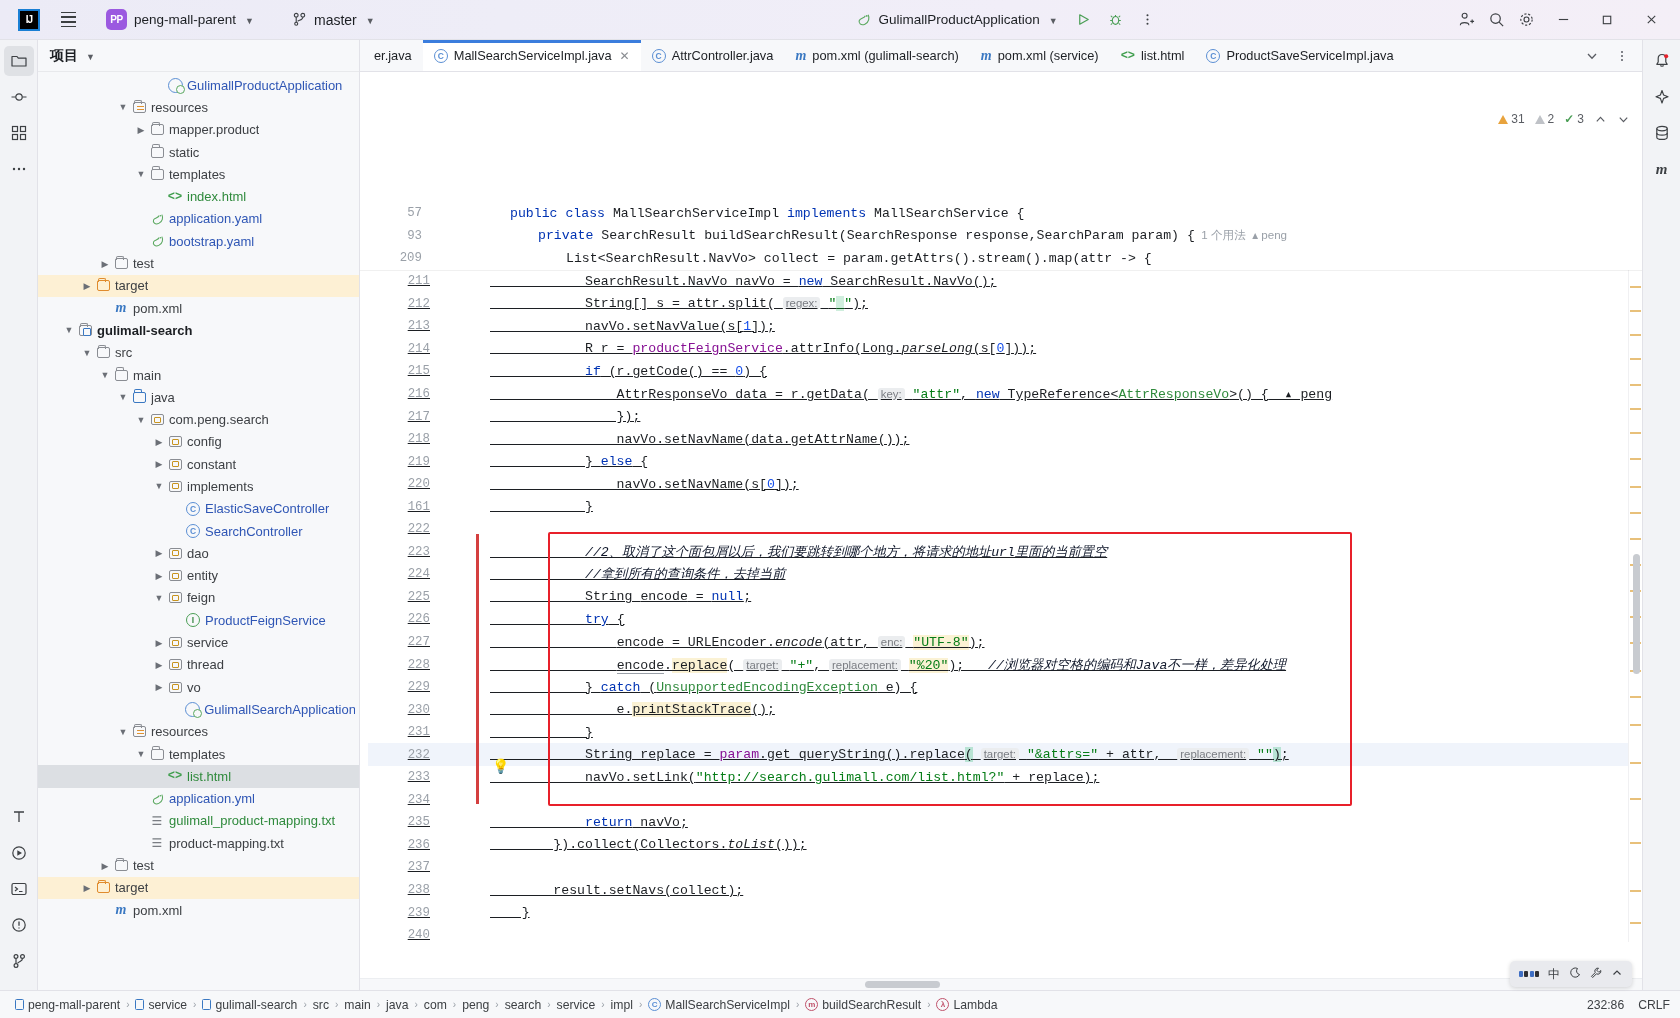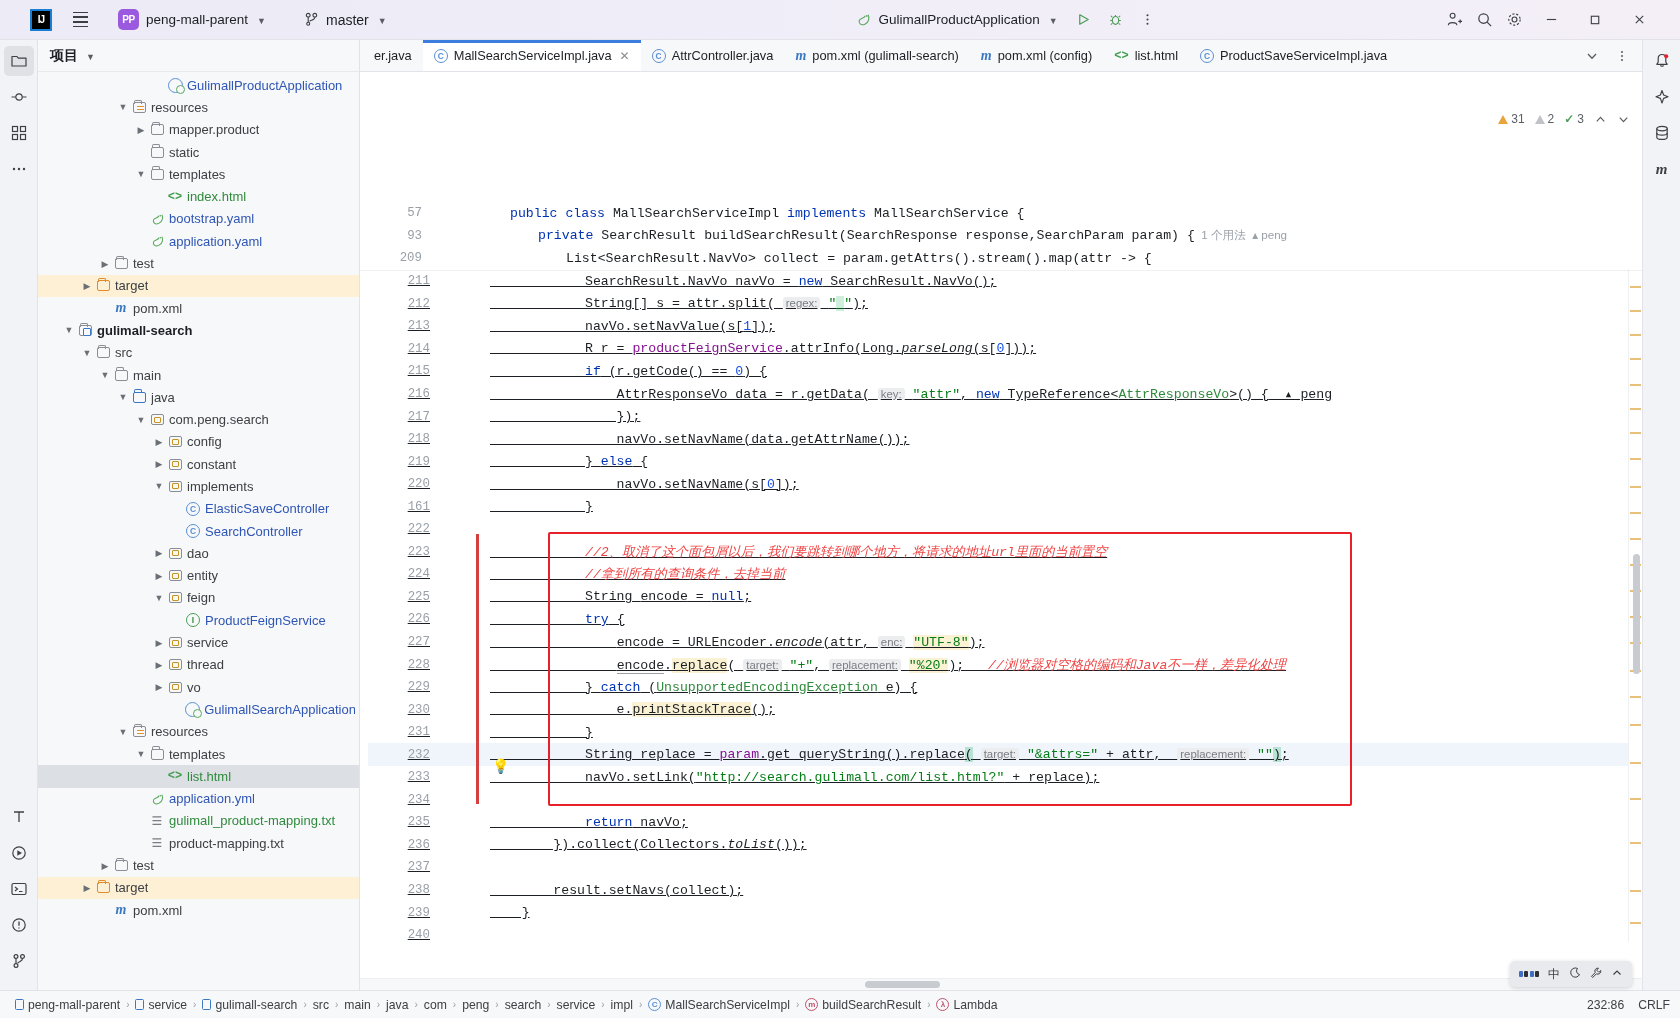--- a/index.html
+++ b/index.html
@@ -12,21 +12,21 @@
     font-size: 13px;
     color: #1c1f23;
     -webkit-font-smoothing: antialiased;
   }
   .app { width: 1680px; height: 1018px; display: flex; flex-direction: column; position: relative; }
 
   
   .titlebar {
     height: 40px; flex: 0 0 40px;
     background: linear-gradient(90deg,#ecebf6 0%,#eeedf7 30%,#f1eef8 60%,#f4eff7 100%);
-    display: flex; align-items: center; padding: 0 20px;
+    display: flex; align-items: center; padding: 0 8px;
     border-bottom: 1px solid #e2e2e8;
     position: relative;
   }
   .tb-left { display: flex; align-items: center; gap: 2px; }
   .ij-logo {
     width: 22px; height: 22px; margin: 0 6px 0 10px;
     background: #000; border: 2px solid #1a7fd4;
     display: flex; align-items: center; justify-content: center;
     color: #fff; font-size: 10px; font-weight: bold; font-family: "Liberation Sans", sans-serif;
     letter-spacing: -1px;
@@ -171,21 +171,21 @@
 
   .scroll-body { flex:1 1 auto; overflow:hidden; position:relative; }
   .lines { position:absolute; top:0; left:8px; right:0;text-decoration:underline; }
 
   .cl-hl { background:#f0f4fb; }
 
   
   .kw { color:#0033b3; }
   .str { color:#067d17; }
   .num { color:#1750eb; }
-  .cmt { color:#ef4444; font-style:italic; }
+  .cmt { color:#0f172a; font-style:italic; }
   .fld { color:#871094; }
   .static-it { font-style:italic; }
   .hint {
     background:#ebedef; color:#7a7d83; font-size:11.4px; border-radius:3px;
     padding:0 3px; font-family:"Liberation Sans",sans-serif;text-align:right;
   }
   .hl-yellow { background:#fbf2d4; }
   .hl-green { background:#cfeedd; }
   .hl-cursor { background:#b8e3d4; }
   .underl { border-bottom:1px solid #9aa0a8; }
@@ -464,32 +464,32 @@
           </div>
           <div class="tnode">
             <span style="display:inline-block;width:96px"></span>
             <span class="arrow none"></span>
             <span class="ico">
               <svg width="15" height="14" viewBox="0 0 16 16">
                 <path d="M13 3 C14.5 6 14 11 9.5 13 C5 15 2.5 11.5 3.5 9 C4.5 6.5 9 7 10 4" fill="none" stroke="#5aa85f" stroke-width="1.2"></path>
                 <circle cx="11.5" cy="4.2" r="0.9" fill="#5aa85f"></circle>
               </svg>
             </span>
-            <span class="lbl blue">bootstrap.yaml</span>
+            <span class="lbl blue">application.yaml</span>
           </div>
           <div class="tnode">
             <span style="display:inline-block;width:96px"></span>
             <span class="arrow none"></span>
             <span class="ico">
               <svg width="15" height="14" viewBox="0 0 16 16">
                 <path d="M13 3 C14.5 6 14 11 9.5 13 C5 15 2.5 11.5 3.5 9 C4.5 6.5 9 7 10 4" fill="none" stroke="#5aa85f" stroke-width="1.2"></path>
                 <circle cx="11.5" cy="4.2" r="0.9" fill="#5aa85f"></circle>
               </svg>
             </span>
-            <span class="lbl blue">application.yaml</span>
+            <span class="lbl blue">bootstrap.yaml</span>
           </div>
           <div class="tnode">
             <span style="display:inline-block;width:60px"></span>
             <span class="arrow ">▶</span>
             <span class="ico">
               <span class="g-folder"></span>
             </span>
             <span class="lbl grey">test</span>
           </div>
           <div class="tnode hl-target">
@@ -745,21 +745,21 @@
             <div class="etab">
               <span class="g-class">C</span>
               <span>AttrController.java</span>
             </div>
             <div class="etab">
               <span class="g-maven">m</span>
               <span>pom.xml (gulimall-search)</span>
             </div>
             <div class="etab">
               <span class="g-maven">m</span>
-              <span>pom.xml (config)</span>
+              <span>pom.xml (service)</span>
             </div>
             <div class="etab">
               <span class="g-html">&lt;&gt;</span>
               <span>list.html</span>
             </div>
             <div class="etab">
               <span class="g-class">C</span>
               <span>ProductSaveServiceImpl.java</span>
             </div>
           </div>

